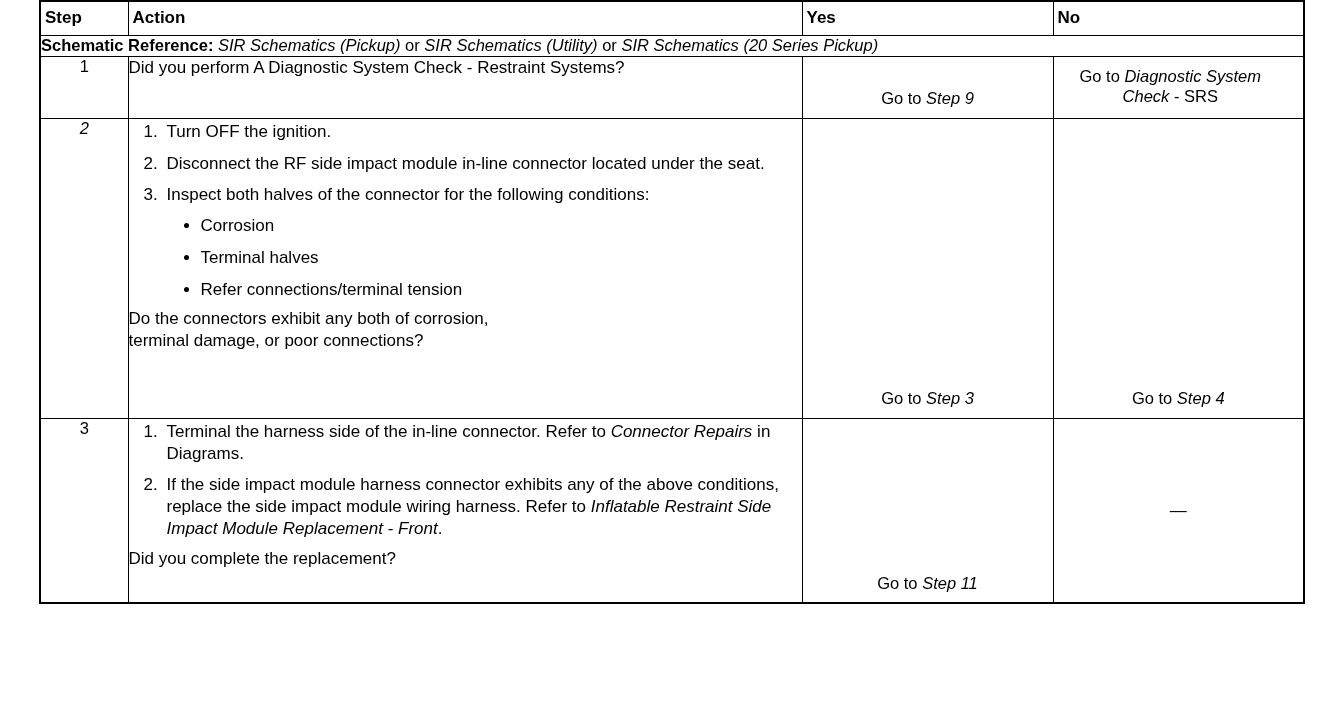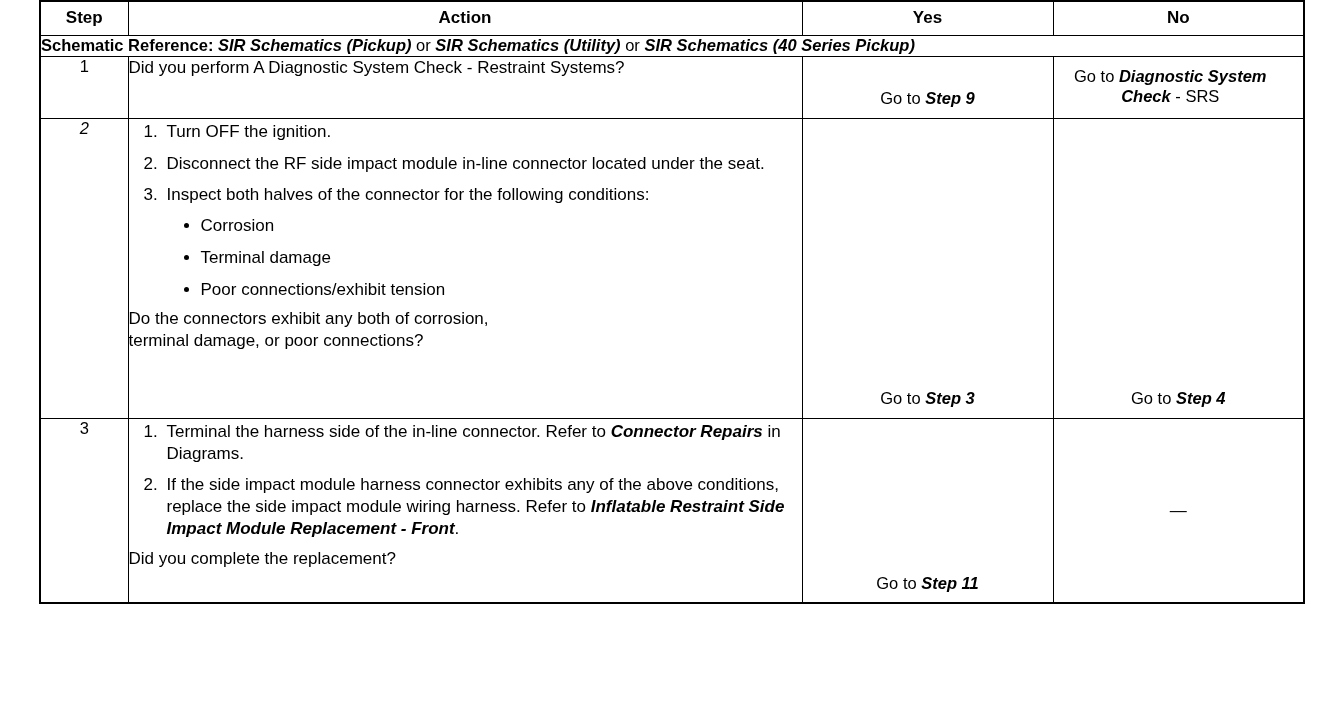--- a/index.html
+++ b/index.html
@@ -37,38 +37,38 @@
     border: 2px solid #000;
   }
   table.dtc td, table.dtc th {
     border: 1px solid #000;
     vertical-align: top;
     padding: 0;
   }
   table.dtc th {
     font-weight: bold;
     font-size: 17px;
-    text-align: center;
+    text-align: left;
     padding: 6px 4px 7px 4px;
     vertical-align: middle;
   }
   col.c-step { width: 88px; }
   col.c-action { width: 674px; }
   col.c-yes { width: 251px; }
   col.c-no { width: 251px; }
 
   .schematic-cell {
     padding: 6px 10px 7px 14px;
     font-size: 16.5px;
     line-height: 1.2;
   }
   .schematic-cell .lbl {
     font-weight: bold;
   }
-  .it { font-style: italic; font-weight: bold; }
+  .it { font-style: italic; }
 
   .step-num {
     text-align: center;
     font-size: 16.5px;
     vertical-align: middle;
     padding: 0;
   }
   .step-num.italic { font-style: italic; }
 
   .action-cell {
@@ -153,21 +153,21 @@
         <th>Step</th>
         <th>Action</th>
         <th>Yes</th>
         <th>No</th>
       </tr>
     </thead>
     <tbody>
       <tr>
         <td class="schematic-cell" colspan="4">
           <span class="lbl">Schematic Reference:</span>
-          <span class="it">SIR Schematics (Pickup)</span><span> or </span><span class="it">SIR Schematics (Utility)</span><span> or </span><span class="it">SIR Schematics (40 Series Pickup)</span>
+          <span class="it">SIR Schematics (Pickup)</span><span> or </span><span class="it">SIR Schematics (Utility)</span><span> or </span><span class="it">SIR Schematics (20 Series Pickup)</span>
         </td>
       </tr>
 
       <tr class="r1">
         <td class="step-num">1</td>
         <td class="action-cell">
           <p class="lead">Did you perform A Diagnostic System Check - Restraint Systems?</p>
         </td>
         <td class="yes-cell yn-cell">
           <div class="yn-inner"><span>Go to </span><span class="it">Step 9</span></div>
@@ -180,22 +180,22 @@
       <tr class="r2">
         <td class="step-num italic">2</td>
         <td class="action-cell">
           <ol class="steps">
             <li>Turn OFF the ignition.</li>
             <li>Disconnect the RF side impact module in-line connector located under the seat.</li>
             <li>
               <span>Inspect both halves of the connector for the following conditions:</span>
               <ul class="bullets">
                 <li>Corrosion</li>
-                <li>Terminal damage</li>
-                <li>Poor connections/exhibit tension</li>
+                <li>Terminal halves</li>
+                <li>Refer connections/terminal tension</li>
               </ul>
             </li>
           </ol>
           <p class="tail">
             <span>Do the connectors exhibit any both of corrosion,</span><br>
             <span>terminal damage, or poor connections?</span>
           </p>
         </td>
         <td class="yes-cell yn-cell">
           <div class="yn-inner"><span>Go to </span><span class="it">Step 3</span></div>

